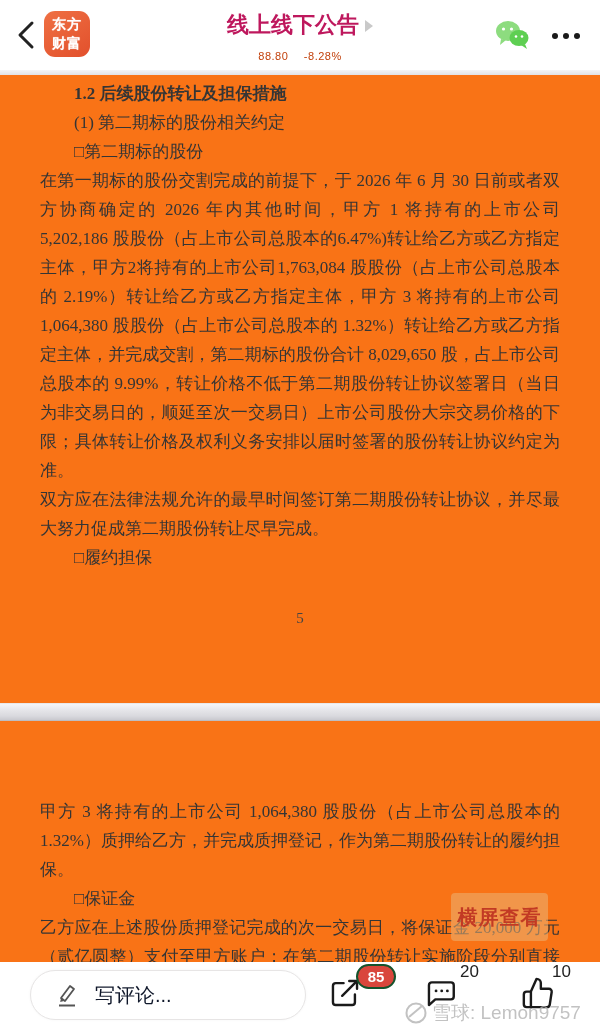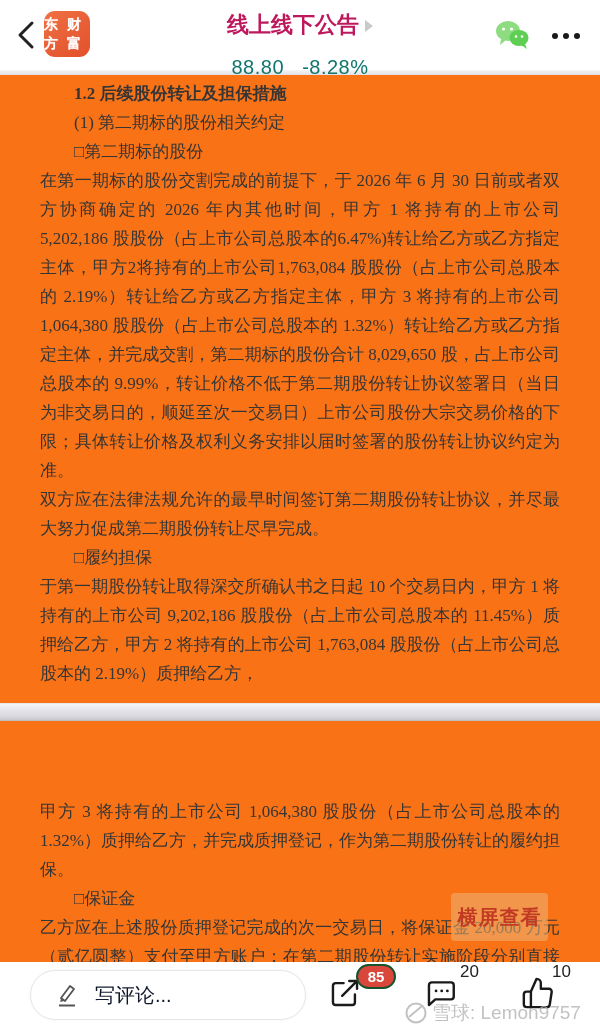--- a/index.html
+++ b/index.html
@@ -13,32 +13,32 @@
   
   .header {
     position: absolute; top: 0; left: 0; width: 600px; height: 70px;
     background: #ffffff; z-index: 30;
   }
   .back-btn { position: absolute; left: 12px; top: 18px; width: 30px; height: 34px; cursor: pointer; }
   .app-logo {
     position: absolute; left: 44px; top: 11px; width: 46px; height: 46px;
     border-radius: 11px; background: linear-gradient(145deg, #ef7043, #e2502c);
     color: #fff; font-weight: bold; font-size: 14px; line-height: 1.35;
-    display: flex; flex-direction: row; align-items: center; justify-content: center;
+    display: flex; flex-direction: column; align-items: center; justify-content: center;
     letter-spacing: 1px; text-shadow: 0 0 1px rgba(255,255,255,.6);
   }
   .title-wrap { position: absolute; left: 0; right: 0; top: 10px; text-align: center; }
   .title-row { display: inline-flex; align-items: center; gap: 6px; }
   .page-title { font-size: 22px; font-weight: 700; color: #be185d; }
   .title-caret {
     width: 0; height: 0; border-left: 8px solid #c9c9c9;
     border-top: 6px solid transparent; border-bottom: 6px solid transparent;
     display: inline-block; margin-top: 2px;
   }
-  .price-row { margin-top: 16px; font-size: 20px; color: #0f766e; letter-spacing: .5px; }
+  .price-row { margin-top: 10px; font-size: 11px; color: #c2410c; letter-spacing: .5px; }
   .price-row span { margin: 0 6px; }
   .wechat-btn { position: absolute; right: 68px; top: 18px; width: 40px; height: 34px; cursor: pointer; }
   .more-btn { position: absolute; right: 14px; top: 26px; width: 40px; height: 20px; display: flex; gap: 5px; align-items: center; justify-content: center; cursor: pointer; }
   .more-btn i { width: 6px; height: 6px; border-radius: 50%; background: #1a1a1a; }
 
   .header-strip {
     position: absolute; top: 70px; left: 0; width: 600px; height: 5px; z-index: 29;
     background: linear-gradient(#f4f4f6, #e2e2e6);
   }
 
@@ -145,21 +145,20 @@
   </div>
   <div class="header-strip"></div>
 
   <div class="doc doc-page5">
     <div class="indent bold">1.2 后续股份转让及担保措施</div>
     <div class="indent">(1) 第二期标的股份相关约定</div>
     <div class="indent">□第二期标的股份</div>
     <div>在第一期标的股份交割完成的前提下，于 2026 年 6 月 30 日前或者双方协商确定的 2026 年内其他时间，甲方 1 将持有的上市公司 5,202,186 股股份（占上市公司总股本的6.47%)转让给乙方或乙方指定主体，甲方2将持有的上市公司1,763,084 股股份（占上市公司总股本的 2.19%）转让给乙方或乙方指定主体，甲方 3 将持有的上市公司 1,064,380 股股份（占上市公司总股本的 1.32%）转让给乙方或乙方指定主体，并完成交割，第二期标的股份合计 8,029,650 股，占上市公司总股本的 9.99%，转让价格不低于第二期股份转让协议签署日（当日为非交易日的，顺延至次一交易日）上市公司股份大宗交易价格的下限；具体转让价格及权利义务安排以届时签署的股份转让协议约定为准。</div>
     <div>双方应在法律法规允许的最早时间签订第二期股份转让协议，并尽最大努力促成第二期股份转让尽早完成。</div>
     <div class="indent">□履约担保</div>
-    <div>于第一期股份转让取得深交所确认书之日起 10 个交易日内，甲方 1 将持有的上市公司 9,202,186 股股份（占上市公司总股本的 11.45%）质押给乙方，甲方 2 将持有的上市公司 1,763,084 股股份（占上市公司总股本的 2.19%）质押给乙方，</div>
     <div class="page-num">5</div>
   </div>
 
   <div class="page-gap"></div>
 
   <div class="doc doc-page6">
     <div>甲方 3 将持有的上市公司 1,064,380 股股份（占上市公司总股本的 1.32%）质押给乙方，并完成质押登记，作为第二期股份转让的履约担保。</div>
     <div class="indent">□保证金</div>
     <div>乙方应在上述股份质押登记完成的次一交易日，将保证金 20,000 万元（贰亿圆整）支付至甲方账户；在第二期股份转让实施阶段分别直接转为乙方向甲方 1、甲方 2、甲方 3 支付的第二期标的股份转让价款。</div>
   </div>

